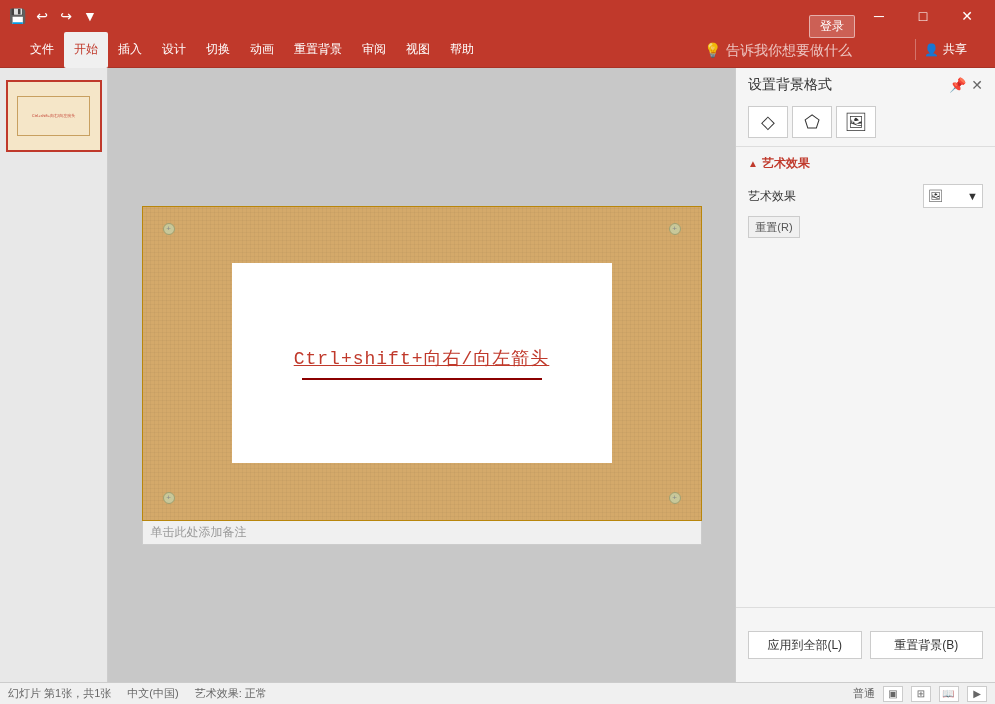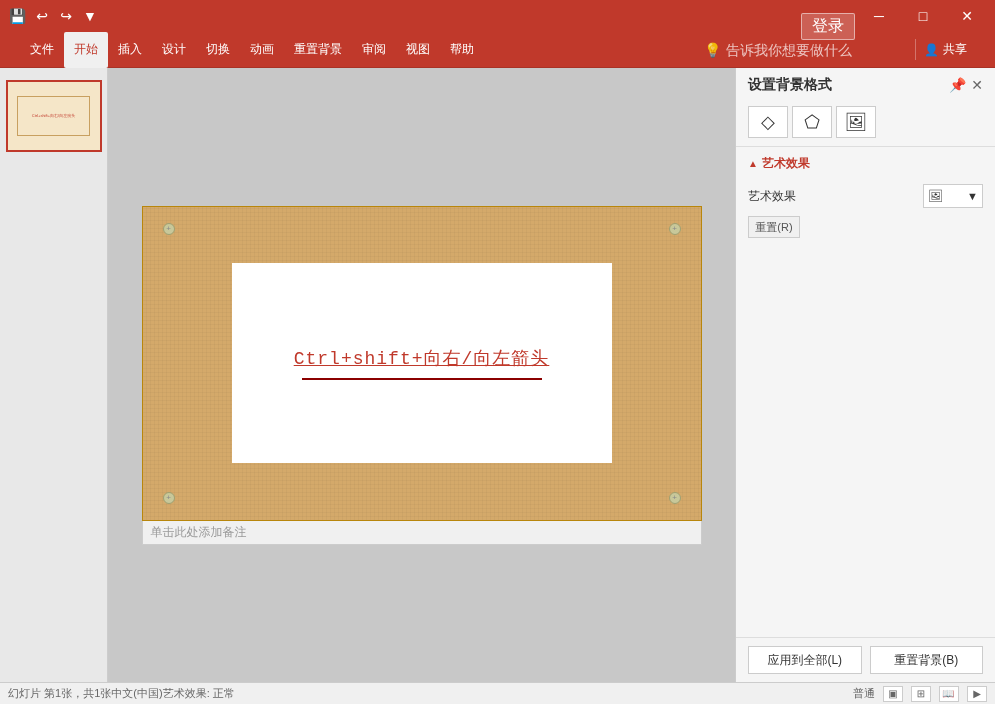--- a/index.html
+++ b/index.html
@@ -13,21 +13,21 @@
       align-items: center;
       justify-content: space-between;
       padding: 0 8px;
       color: white;
     }
     #titlebar-left { display: flex; align-items: center; gap: 4px; }
     #titlebar-left .tb-icon { width: 20px; height: 20px; display: flex; align-items: center; justify-content: center; cursor: pointer; font-size: 14px; }
     #titlebar-center { position: absolute; left: 50%; transform: translateX(-50%); font-size: 12px; color: white; }
     #titlebar-right { display: flex; align-items: center; gap: 4px; }
     .win-btn { width: 40px; height: 28px; display: flex; align-items: center; justify-content: center; cursor: pointer; color: white; font-size: 14px; }
-    .login-btn { background: rgba(255,255,255,0.2); border: 1px solid rgba(255,255,255,0.5); color: white; padding: 2px 10px; cursor: pointer; font-size: 16px; border-radius: 2px; margin-top: 20px; }
+    .login-btn { background: rgba(255,255,255,0.2); border: 1px solid rgba(255,255,255,0.5); color: white; padding: 2px 10px; cursor: pointer; font-size: 12px; border-radius: 2px; margin-top: 20px; }
 
     
     #ribbon {
       height: 36px;
       background: #c0392b;
       display: flex;
       align-items: center;
       padding: 0 20px;
       border-bottom: 1px solid #a93226;
     }
@@ -175,21 +175,21 @@
       flex-direction: column;
     }
     #panel-header {
       display: flex;
       justify-content: space-between;
       align-items: center;
       padding: 8px 12px;
     }
     #panel-title {
       font-size: 14px;
-      font-weight: bold;
+      font-weight: normal;
       color: #333;
     }
     #panel-icons {
       display: flex;
       padding: 4px 12px 8px;
       gap: 4px;
       border-bottom: 1px solid #ddd;
     }
     .panel-icon-btn {
       width: 40px;
@@ -245,21 +245,21 @@
       color: #555;
       cursor: pointer;
       text-align: center;
       display: flex;
       align-items: center;
       justify-content: center;
     }
 
     #panel-footer {
       margin-top: auto;
-      padding: 8px 12px;
+      padding: 23px 12px;
       display: flex;
       gap: 8px;
       border-top: 1px solid #ddd;
     }
     .footer-btn {
       flex: 1;
       height: 28px;
       border: 1px solid #ccc;
       background: white;
       font-size: 12px;
@@ -272,20 +272,21 @@
     
     #statusbar {
       height: 22px;
       background: #f0f0f0;
       border-top: 1px solid #ccc;
       display: flex;
       align-items: center;
       padding: 0 8px;
       font-size: 11px;
       color: #666;
+      gap: 16px;
     }
     .status-right {
       margin-left: auto;
       display: flex;
       align-items: center;
       gap: 8px;
     }
     .view-btn { width: 20px; height: 16px; border: 1px solid #ccc; background: white; cursor: pointer; display: flex; align-items: center; justify-content: center; font-size: 10px; }
   </style>
 </head>

